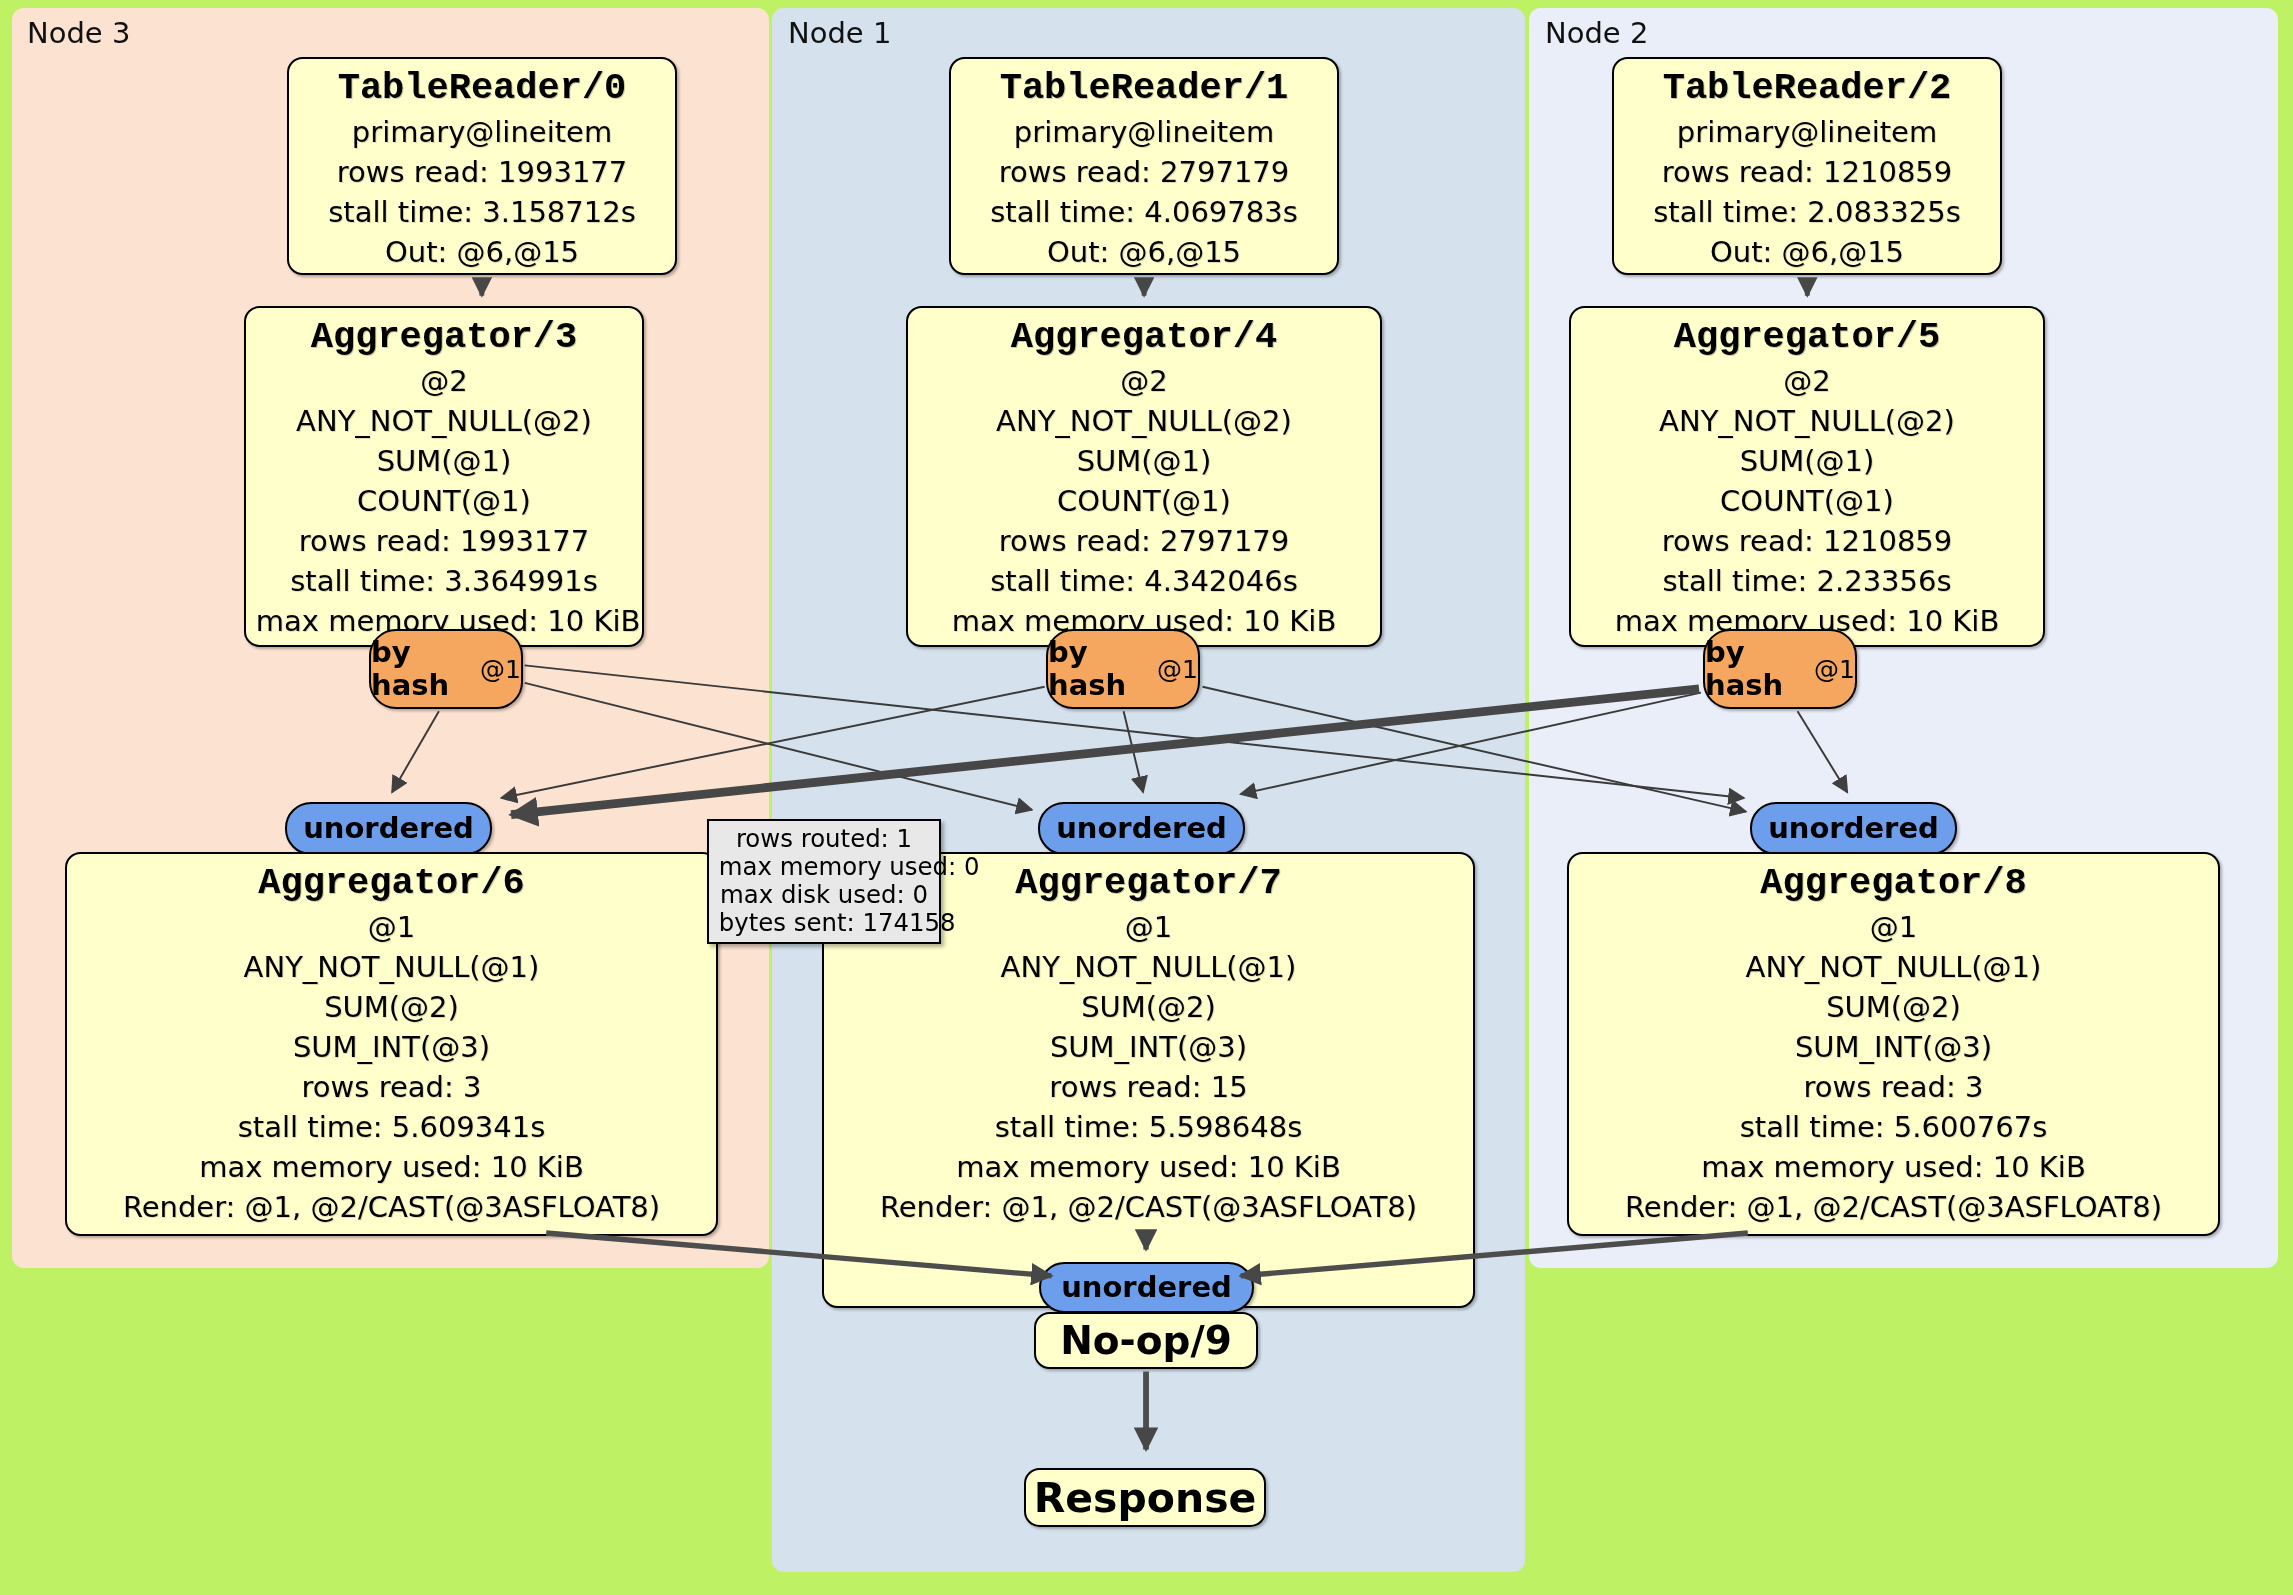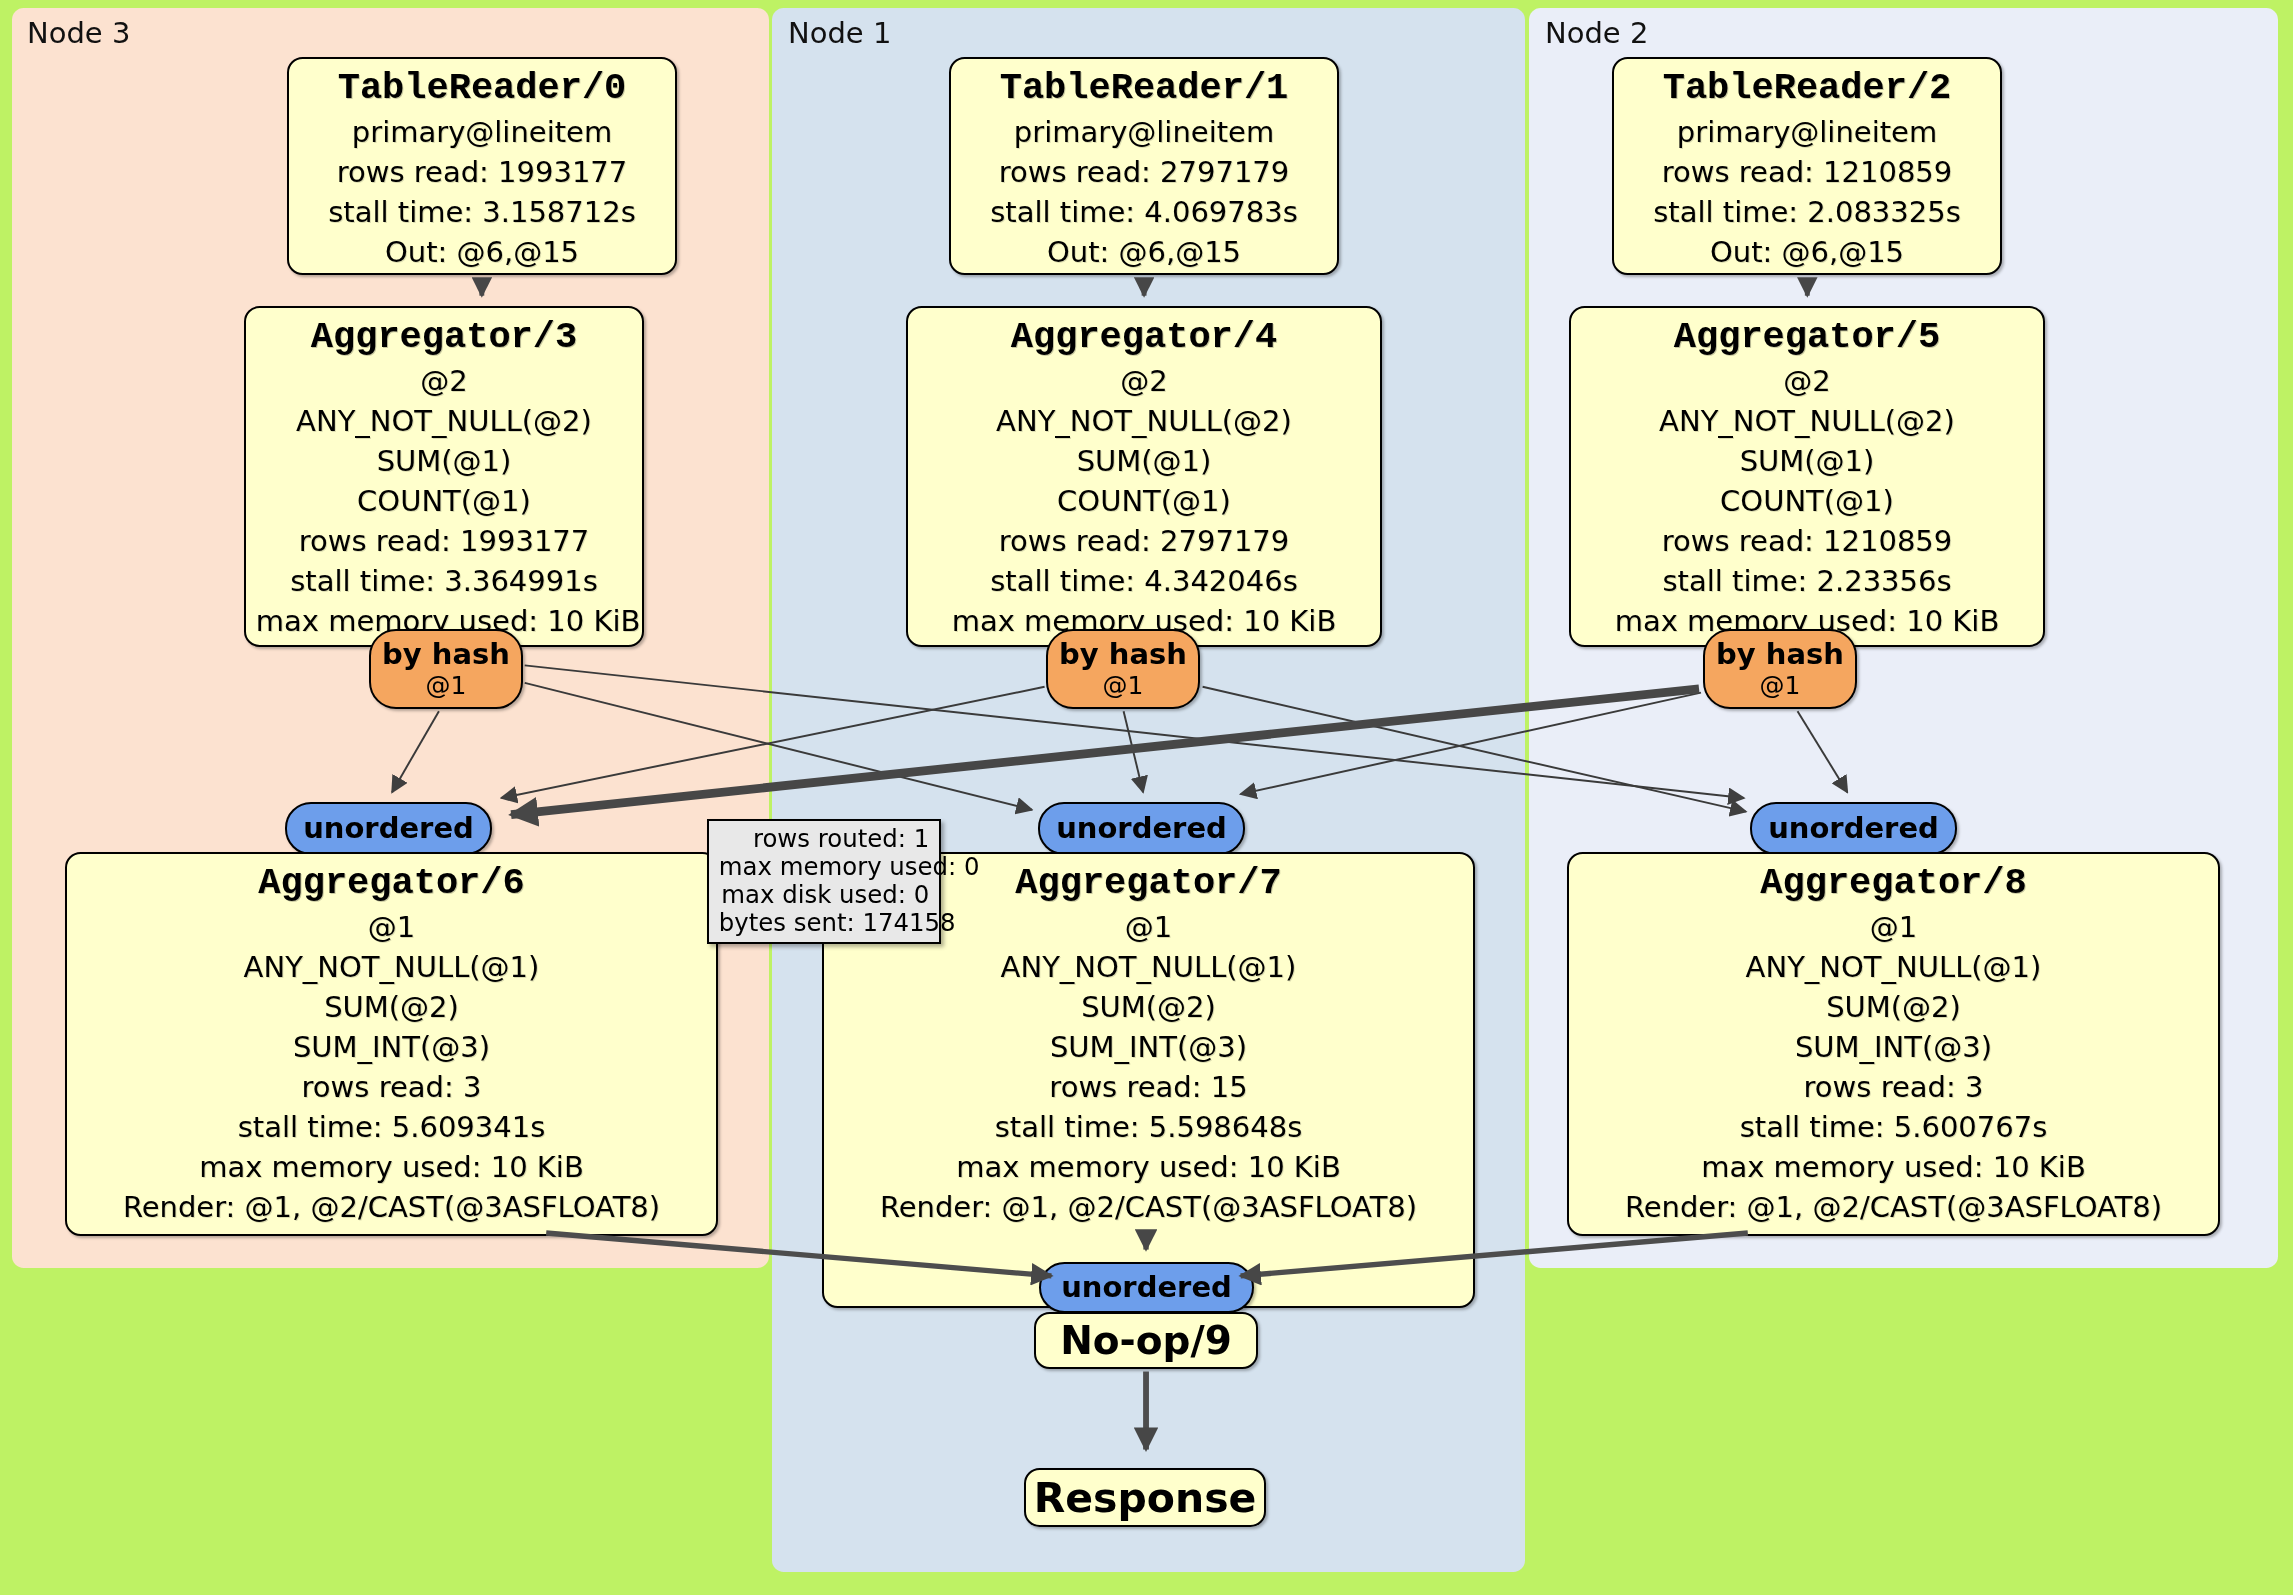--- a/index.html
+++ b/index.html
@@ -16,21 +16,21 @@
   .gbox{
     position:absolute;z-index:2;box-sizing:border-box;
     background:var(--box-bg);border:2.4px solid #000;border-radius:15.6px;
     box-shadow:2px 2px 2.9px rgba(0,0,0,0.28);
     text-align:center;padding:5.9px 9.8px 7.8px;
   }
   .gbox .title{font-weight:bold;font-size:37px;line-height:47px;text-shadow:1px 1px 0 rgba(0,0,0,0.22);font-family:Liberation Mono, monospace;}
   .gbox .line{font-size:29px;line-height:40px;white-space:nowrap;text-shadow:1px 1px 0 rgba(0,0,0,0.14);}
   .pill{
     position:absolute;z-index:2;box-sizing:border-box;border:2.4px solid #000;
-    display:flex;flex-direction:column;align-items:center;justify-content:center;
+    display:flex;align-items:center;justify-content:center;
     box-shadow:2px 2px 2.9px rgba(0,0,0,0.28);
   }
   .pill-hash{background:var(--hash-bg);border-radius:27px;}
   .pill-hash .pl{font-weight:bold;font-size:29px;line-height:33px;}
   .pill-hash .ps{font-size:25px;line-height:29px;}
   .pill-un{background:var(--un-bg);border-radius:26px;}
   .pill-un .pl{font-weight:bold;font-size:29px;line-height:33px;}
   .tooltip{
     position:absolute;z-index:4;box-sizing:border-box;
     background:var(--tip-bg);border:2px solid #000;
@@ -203,21 +203,21 @@
       <path d="M494,287 L494,303" stroke-width="5" marker-end="url(#ahMid)"></path>
       <path d="M1173,287 L1173,303" stroke-width="5" marker-end="url(#ahMid)"></path>
       <path d="M1853,287 L1853,303" stroke-width="5" marker-end="url(#ahMid)"></path>
       <path d="M560,1264 L1078,1308" stroke-width="5.5" marker-end="url(#ahMid)"></path>
       <path d="M1175,1268 L1175,1281" stroke-width="5.5" marker-end="url(#ahMid)"></path>
       <path d="M1792,1264 L1272,1308" stroke-width="5.5" marker-end="url(#ahMid)"></path>
       <path d="M1175,1406 L1175,1486" stroke-width="6" marker-end="url(#ahMid)"></path>
     </g>
   </svg>
 
-  <div class="tooltip" style="left:707px;top:819px;width:234px;height:125px;text-align:right;">
+  <div class="tooltip" style="left:707px;top:819px;width:234px;height:125px;">
     <div class="tline">rows routed: 1</div>
     <div class="tline">max memory used: 0</div>
     <div class="tline">max disk used: 0</div>
     <div class="tline">bytes sent: 174158</div>
   </div>
 
 </div>
 
 
 </body></html>

